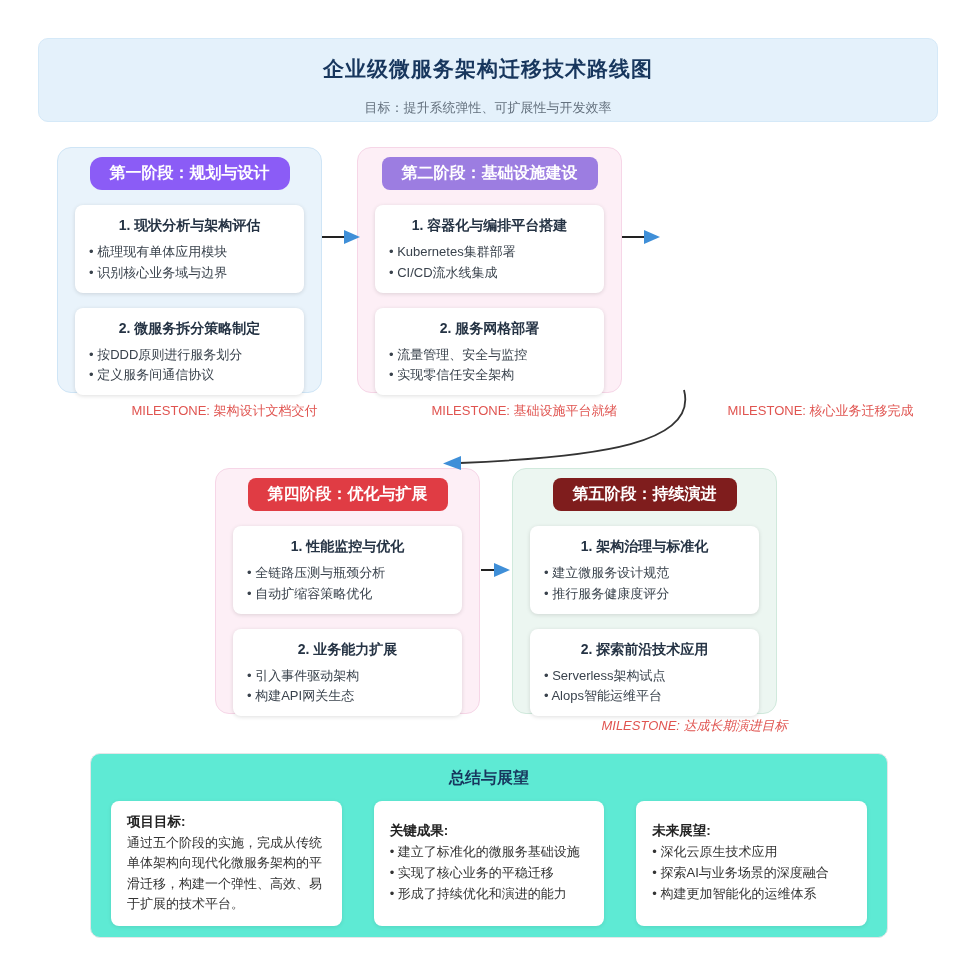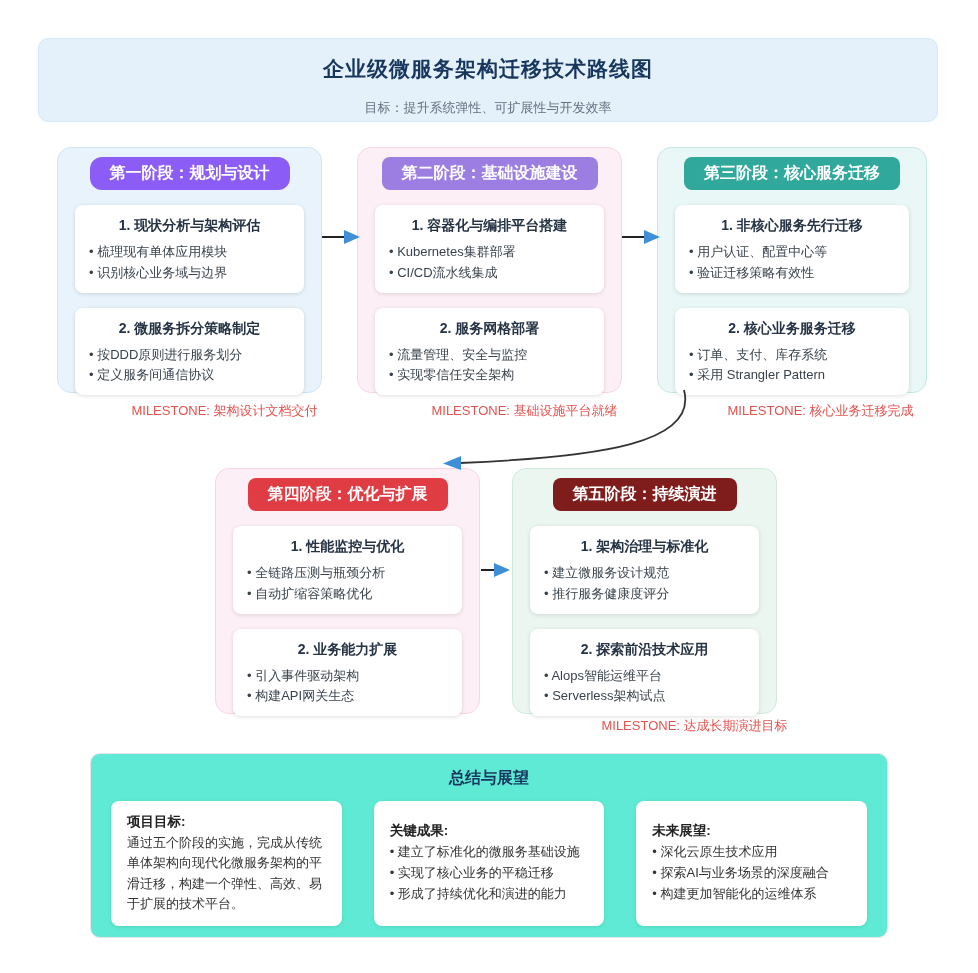--- a/index.html
+++ b/index.html
@@ -29,21 +29,21 @@
   .card { margin:15px 17px 0; background:#ffffff; border-radius:8px;
           padding:8px 12px 9px; box-shadow:0 1px 4px rgba(0,0,0,.13); }
   .card .ct { text-align:center; font-size:14px; font-weight:700; color:#253344; margin:4px 0 7px; }
   .card ul { list-style:none; margin:0; padding:0 0 0 2px; }
   .card li { font-size:13px; color:#39424c; line-height:1.6; }
   .card li::before { content:"• "; }
 
   .milestone { position:absolute; width:265px; text-align:center;
                font-size:13px; color:#e05450; white-space:nowrap; }
   .m1 { left:92px;  top:402px; } .m2 { left:392px; top:402px; }
-  .m3 { left:688px; top:402px; } .m5 { left:562px; top:717px; }
+  .m3 { left:688px; top:402px; } .m5 { left:562px; top:717px;font-style:italic; }
 
   
   .arrows { position:absolute; left:0; top:0; width:978px; height:973px; pointer-events:none; }
 
   
   .summary { position:absolute; left:90px; top:753px; width:798px; height:185px;
              background:#5eead4; border:1px solid #e4e6e8; border-radius:10px; box-sizing:border-box; }
   .summary .stitle { text-align:center; font-size:16px; font-weight:700; color:#17365d; margin:14px 0 12px; }
   .sumrow { display:flex; gap:32px; padding:0 20px; }
   .scard { flex:1; background:#ffffff; border-radius:8px; box-shadow:0 1px 4px rgba(0,0,0,.09);
@@ -96,37 +96,20 @@
     <div class="card">
       <div class="ct">2. 服务网格部署</div>
       <ul>
         <li>流量管理、安全与监控</li>
         <li>实现零信任安全架构</li>
       </ul>
     </div>
   </div>
   <div class="milestone m2">MILESTONE: 基础设施平台就绪</div>
 
-  <div class="phase p3">
-    <div class="badge b3">第三阶段：核心服务迁移</div>
-    <div class="card">
-      <div class="ct">1. 非核心服务先行迁移</div>
-      <ul>
-        <li>用户认证、配置中心等</li>
-        <li>验证迁移策略有效性</li>
-      </ul>
-    </div>
-    <div class="card">
-      <div class="ct">2. 核心业务服务迁移</div>
-      <ul>
-        <li>订单、支付、库存系统</li>
-        <li>采用 Strangler Pattern</li>
-      </ul>
-    </div>
-  </div>
   <div class="milestone m3">MILESTONE: 核心业务迁移完成</div>
 
   <div class="phase p4">
     <div class="badge b4">第四阶段：优化与扩展</div>
     <div class="card">
       <div class="ct">1. 性能监控与优化</div>
       <ul>
         <li>全链路压测与瓶颈分析</li>
         <li>自动扩缩容策略优化</li>
       </ul>
@@ -145,22 +128,22 @@
     <div class="card">
       <div class="ct">1. 架构治理与标准化</div>
       <ul>
         <li>建立微服务设计规范</li>
         <li>推行服务健康度评分</li>
       </ul>
     </div>
     <div class="card">
       <div class="ct">2. 探索前沿技术应用</div>
       <ul>
+        <li>Serverless架构试点</li>
         <li>Alops智能运维平台</li>
-        <li>Serverless架构试点</li>
       </ul>
     </div>
   </div>
   <div class="milestone m5">MILESTONE: 达成长期演进目标</div>
 
   <svg class="arrows" viewBox="0 0 978 973" xmlns="http://www.w3.org/2000/svg">
     <g>
       <line x1="322" y1="237" x2="345" y2="237" stroke="#222222" stroke-width="2"></line>
       <polygon points="344,230 360,237 344,244" fill="#3f8fd8"></polygon>
     </g>

